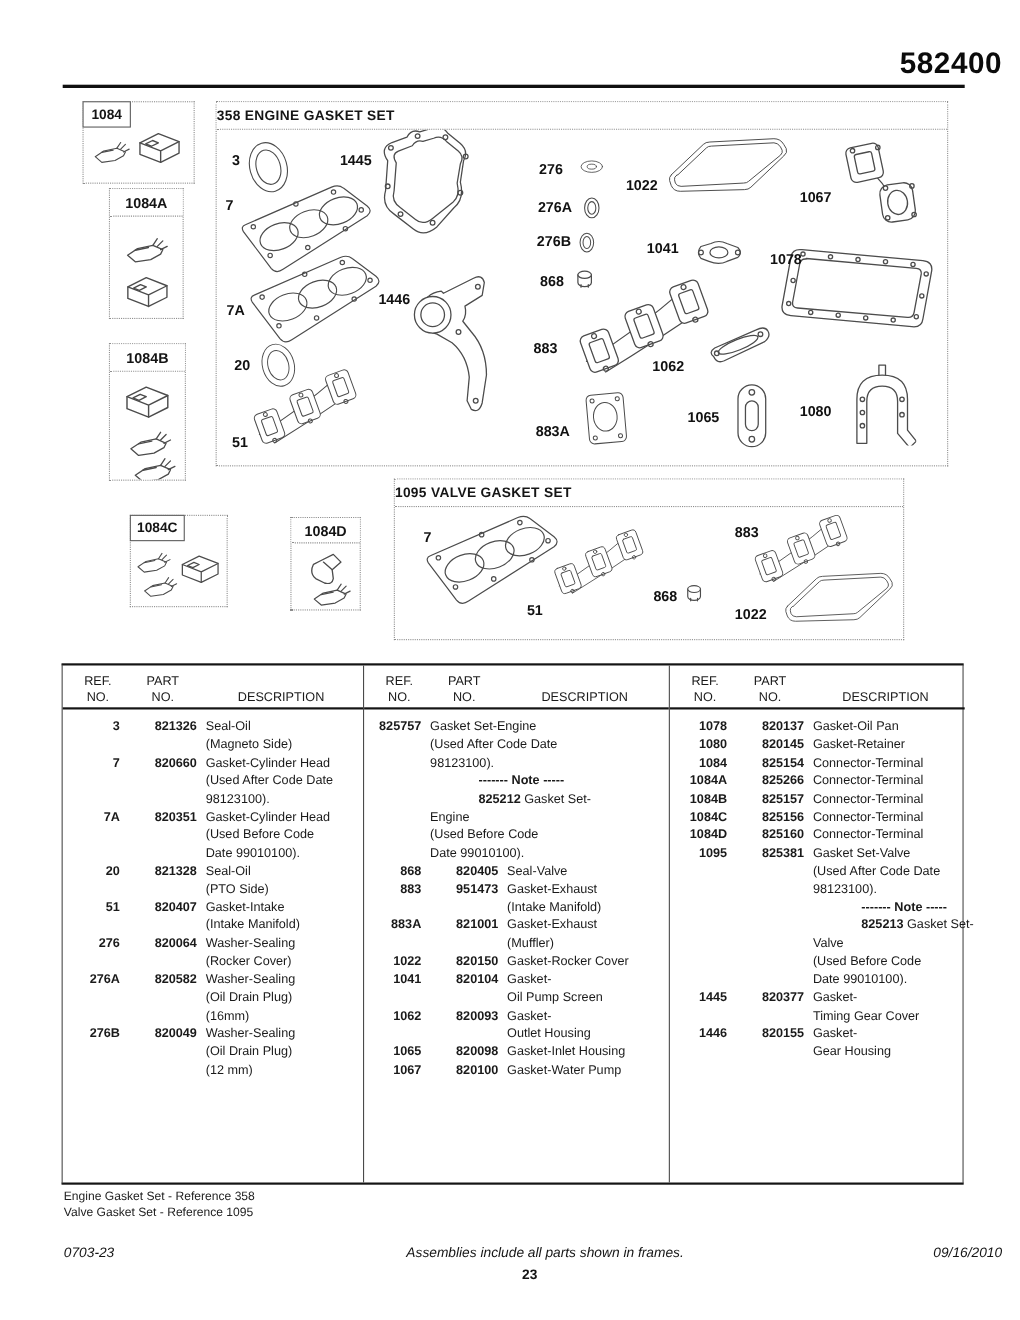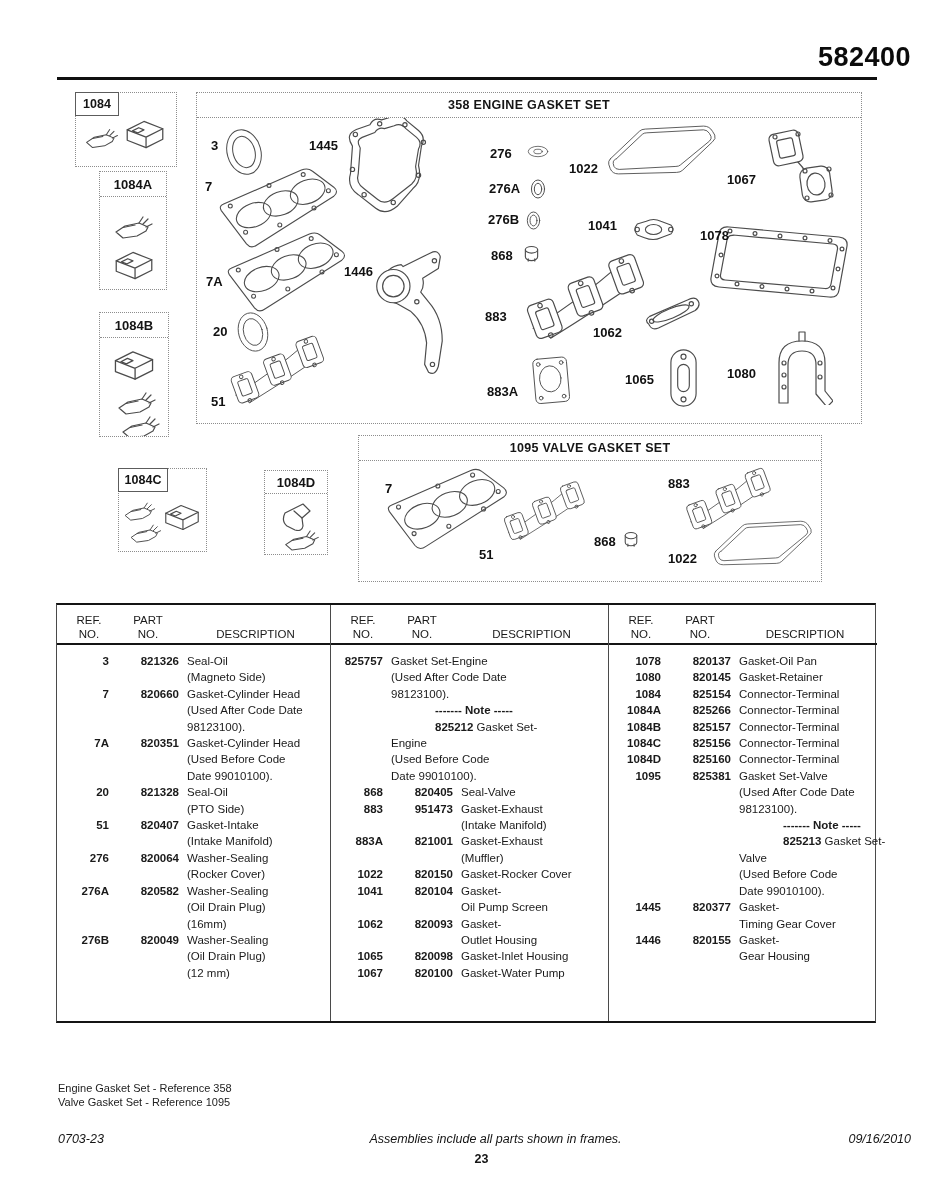--- a/index.html
+++ b/index.html
@@ -10,42 +10,42 @@
   
   .model-number {
     position:absolute; top:42px; right:52px;
     font-size:27px; font-weight:bold; letter-spacing:.5px; color:#0b0b0b;
   }
   .top-rule { position:absolute; left:57px; top:77px; width:820px; height:3px; background:#101010; }
 
   
   .frame { position:absolute; border:1px dotted #8d8d8d; background:#fff; }
   .frame-title {
-    position:relative; height:24px; line-height:24px; text-align:center;
+    position:relative; height:24px; line-height:24px; 
     font-weight:bold; font-size:12.5px; letter-spacing:.3px; color:#151515;
     border-bottom:1px dotted #8d8d8d; z-index:2; background:#fff;
   }
   .art { position:absolute; left:0; top:0; width:100%; height:100%; z-index:1;
          stroke:#4c4c4c; fill:none; stroke-width:1.2; stroke-linejoin:round; stroke-linecap:round; }
   .plbl { position:absolute; font-size:13px; font-weight:bold; color:#111; z-index:3; line-height:13px; }
 
   
   .inset { position:absolute; border:1px dotted #8d8d8d; background:#fff; }
   .corner-label {
     position:absolute; left:-1px; top:-1px; height:22px; border:1px solid #5c5c5c;
     background:#fff; text-align:center; line-height:22px; font-weight:bold; font-size:12.5px; z-index:3;
   }
   .band-label {
     position:relative; height:24px; line-height:25px; text-align:center; font-weight:bold;
     font-size:13px; border-bottom:1px dotted #8d8d8d; background:#fff; z-index:2;
   }
 
   
   #parts-table {
-    position:absolute; left:56px; top:603px; width:820px; height:420px;
+    position:absolute; left:56px; top:603px; width:820px; height:474px;
     border-top:2.5px solid #141414; border-bottom:2.5px solid #141414;
     border-left:1px solid #4a4a4a; border-right:1px solid #4a4a4a; box-sizing:border-box;
   }
   .tcol { position:absolute; top:0; bottom:0; box-sizing:border-box; }
   .tcol0 { left:0; width:273px; }
   .tcol1 { left:273px; width:278px; border-left:1px solid #4a4a4a; }
   .tcol2 { left:551px; width:269px; border-left:1px solid #4a4a4a; }
   .thead {
     height:40px; box-sizing:border-box; border-bottom:2px solid #141414;
     display:grid; grid-template-columns:40px 62px 1fr; column-gap:8px;

